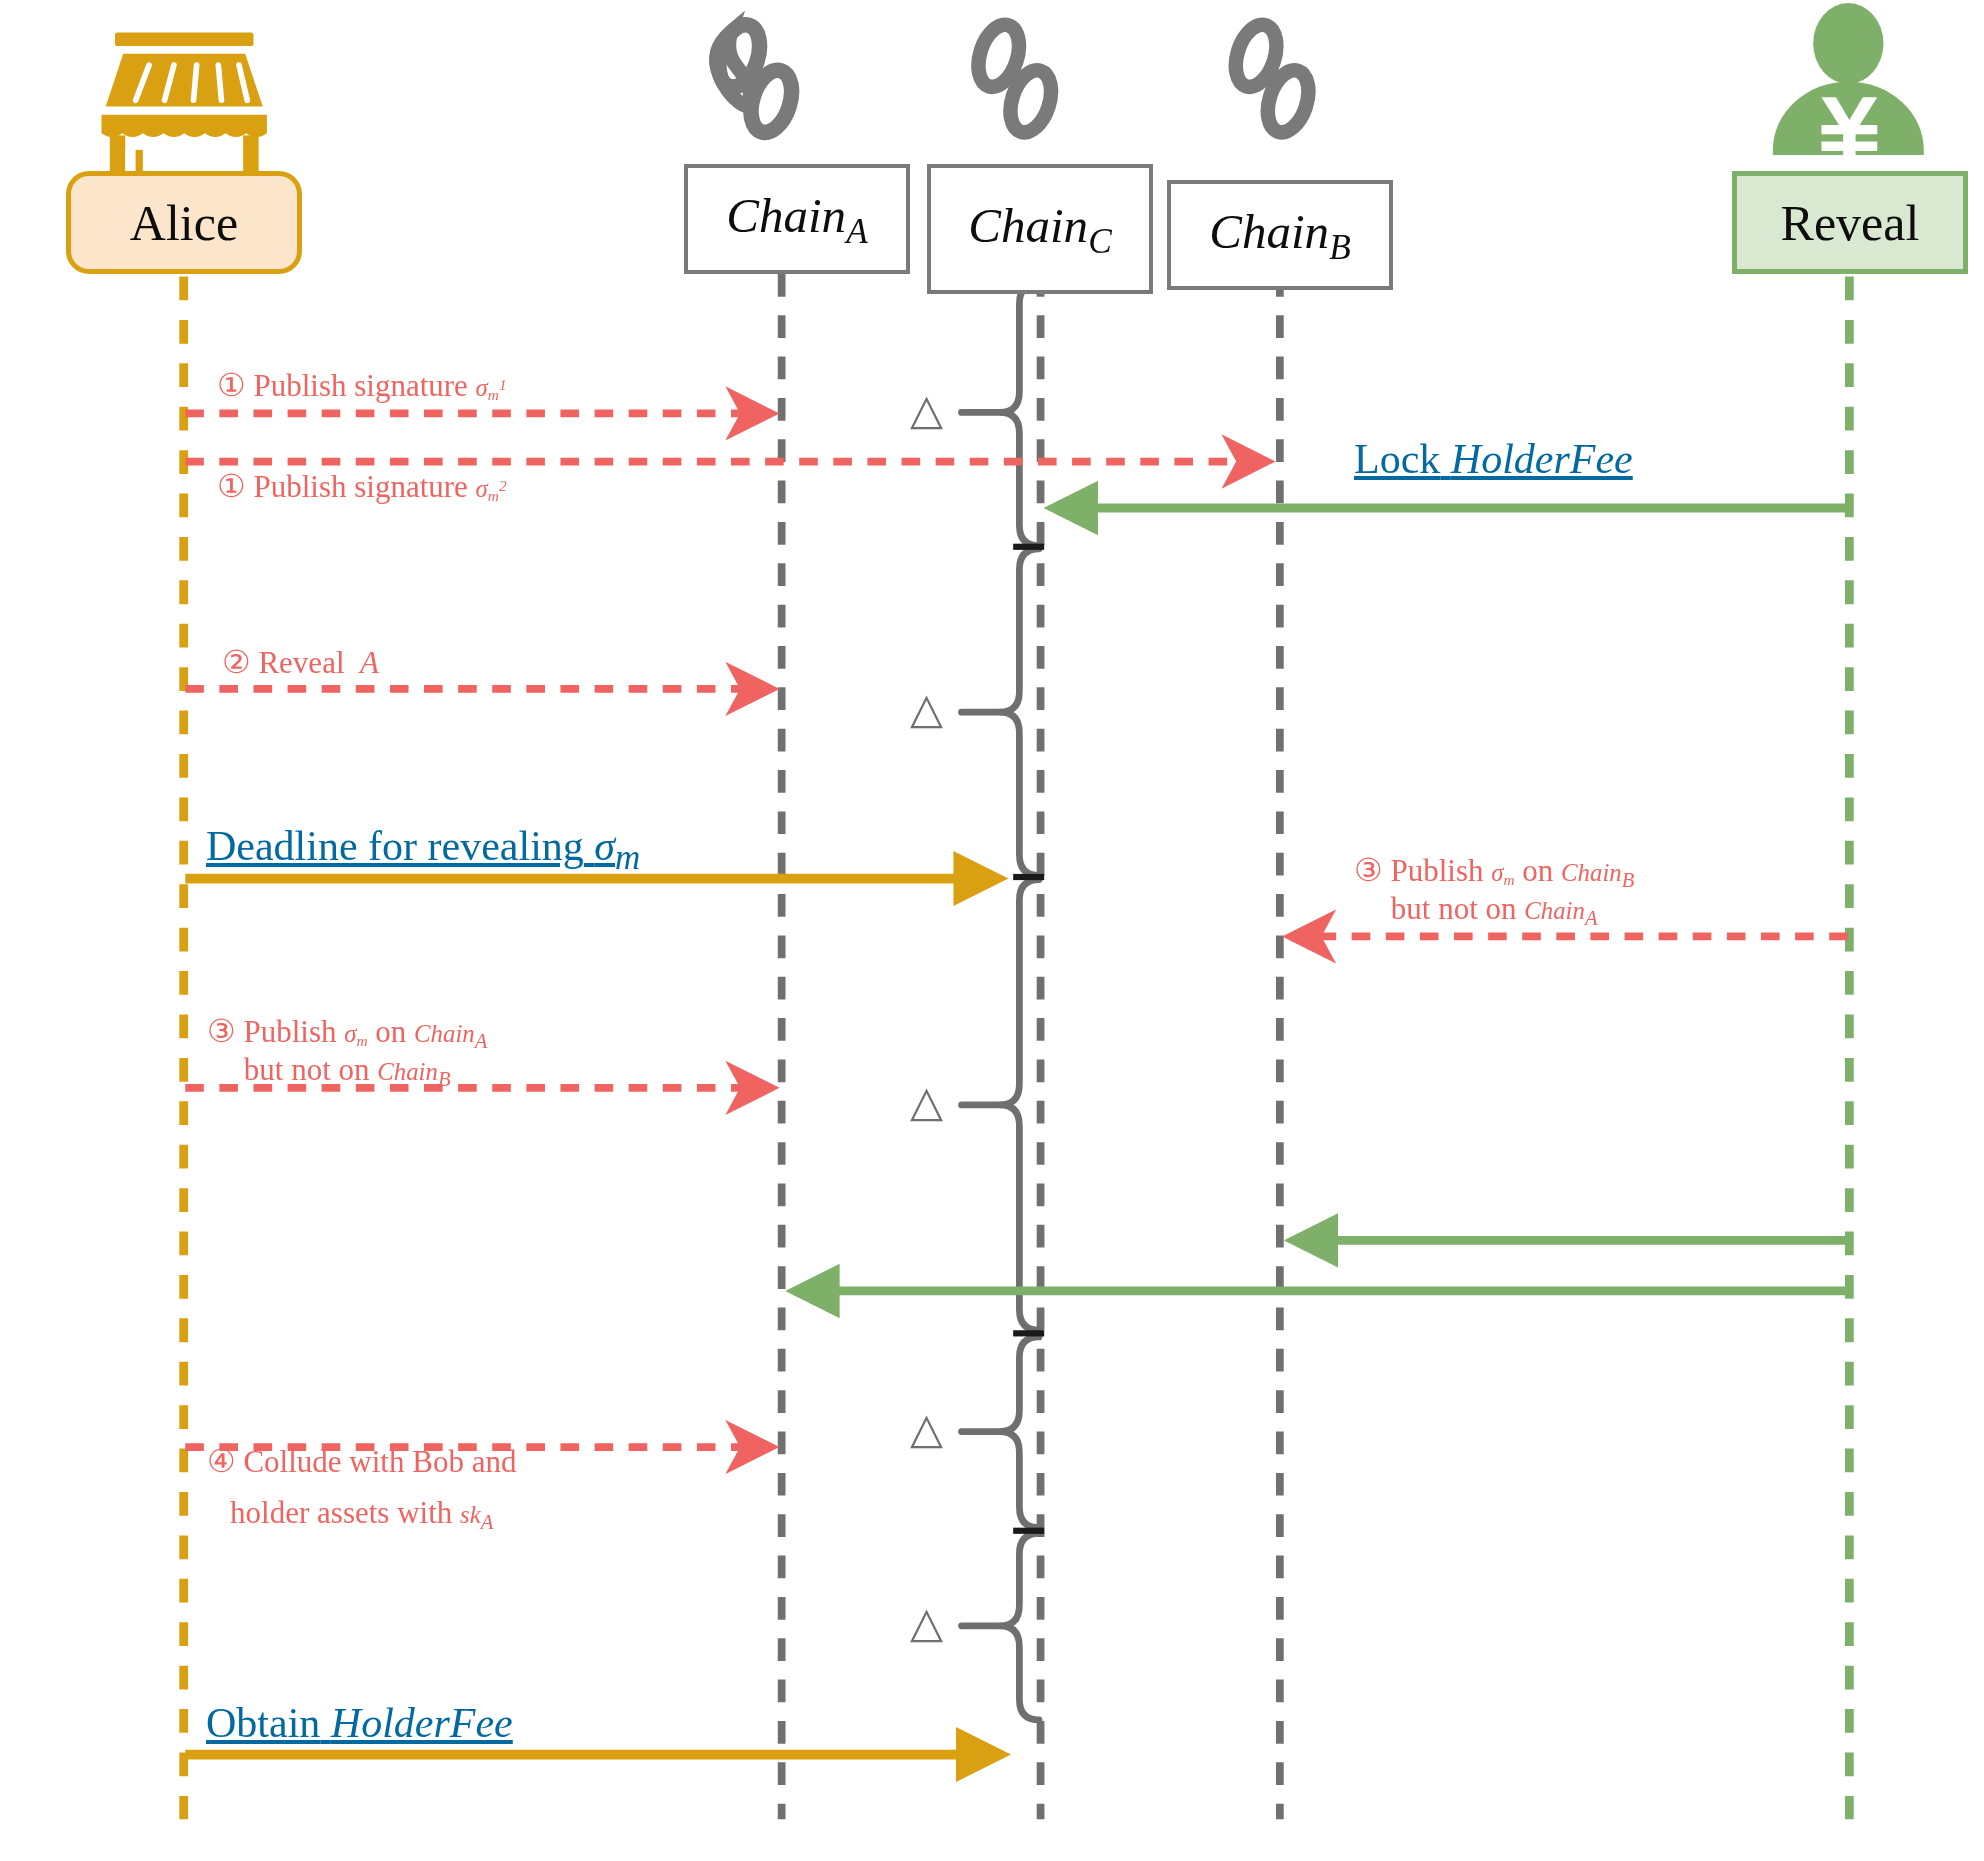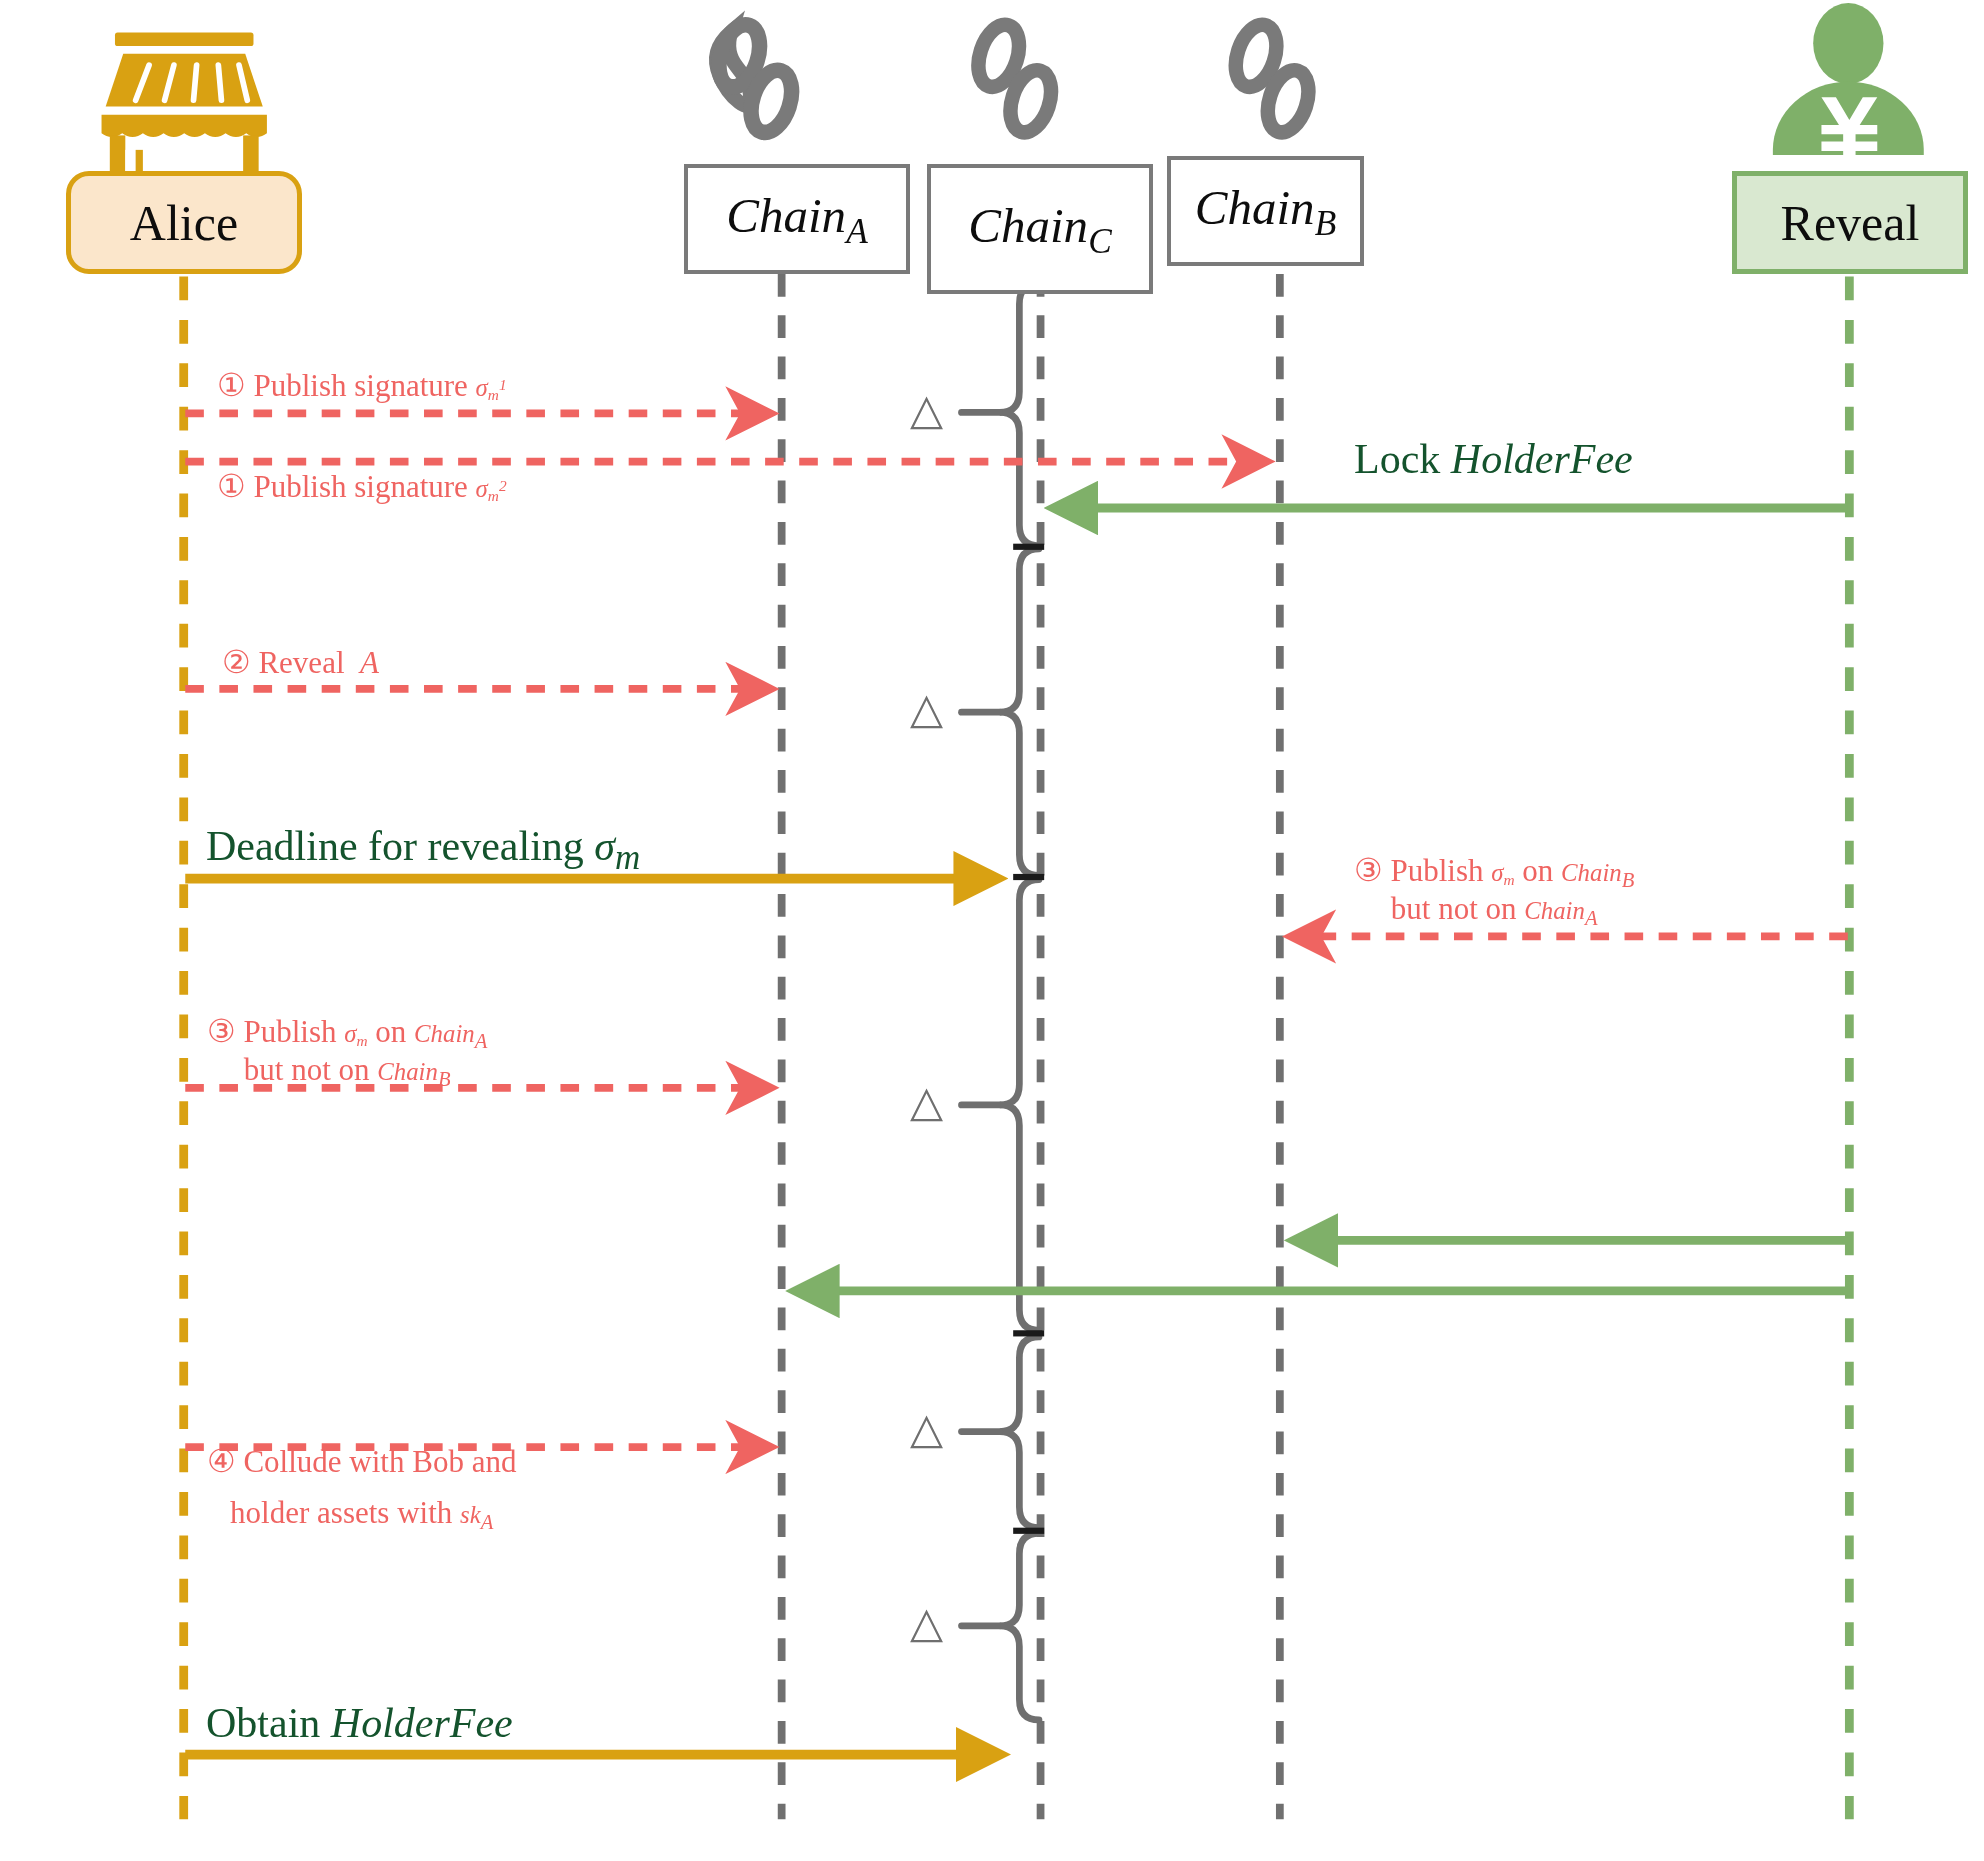--- a/index.html
+++ b/index.html
@@ -11,21 +11,21 @@
   .chain-box{border:4.7px solid #7a7a7a;background:#fff;}
   .actor-box-alice{border:5.7px solid #d9a112;background:#fbe6cb;}
   .actor-box-carol{border:5.7px solid #7fb069;background:#d9e8d0;}
 
   .hdr-label{font-size:50px;color:#0d0d0d;white-space:nowrap;}
   .chain-label{font-style:italic;font-size:49px;}
   .chain-label sub{font-size:0.72em;font-style:italic;}
 
   .msg{position:absolute;white-space:nowrap;line-height:1.08;}
   .msg-red{color:#ef6461;font-size:31px;}
-  .msg-black{color:#14532d;font-size:42px;}
+  .msg-black{color:#0369a1;font-size:42px;text-decoration:underline;}
   .msg-red .circ{font-size:32px;}
   .it{font-style:italic;}
   .sub{font-size:0.62em;vertical-align:-0.28em;}
   .sup{font-size:0.62em;vertical-align:0.42em;}
   .sigm{font-style:italic;}
   .smaller{font-size:0.80em;}
   .two-line{line-height:1.12;}
   .msg-center{text-align:center;}
 
   .delta{position:absolute;color:#6f6f6f;font-size:43px;line-height:1;}
@@ -187,21 +187,21 @@
   </div>
 
   <div class="hdr-box chain-box" style="left:668px;top:164px;width:226px;height:110px;margin-left:16px;">
     <span class="hdr-label chain-label"><span>Chain</span><sub>A</sub></span>
   </div>
 
   <div class="hdr-box chain-box" style="left:927px;top:164px;width:226px;height:130px;">
     <span class="hdr-label chain-label"><span>Chain</span><sub>C</sub></span>
   </div>
 
-  <div class="hdr-box chain-box" style="left:1167px;top:156px;width:197px;height:110px;">
+  <div class="hdr-box chain-box" style="left:1167px;top:180px;width:226px;height:110px;">
     <span class="hdr-label chain-label"><span>Chain</span><sub>B</sub></span>
   </div>
 
   <div class="hdr-box actor-box-carol" style="left:1732px;top:171px;width:236px;height:103px;">
     <span class="hdr-label">Reveal</span>
   </div>
 
   <div class="msg msg-red" style="left:217px;top:368px;">
     <span class="circ">①</span>
     <span>Publish signature</span>

